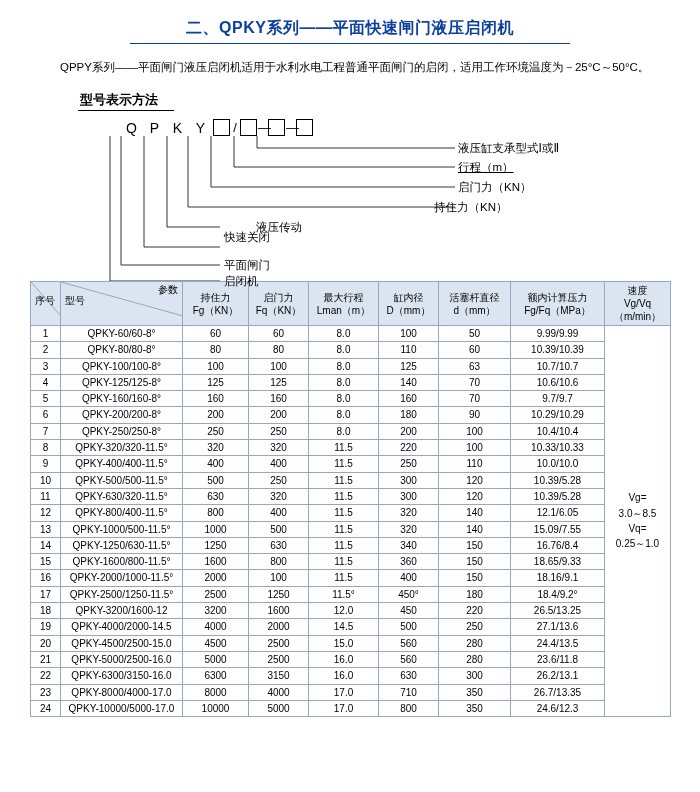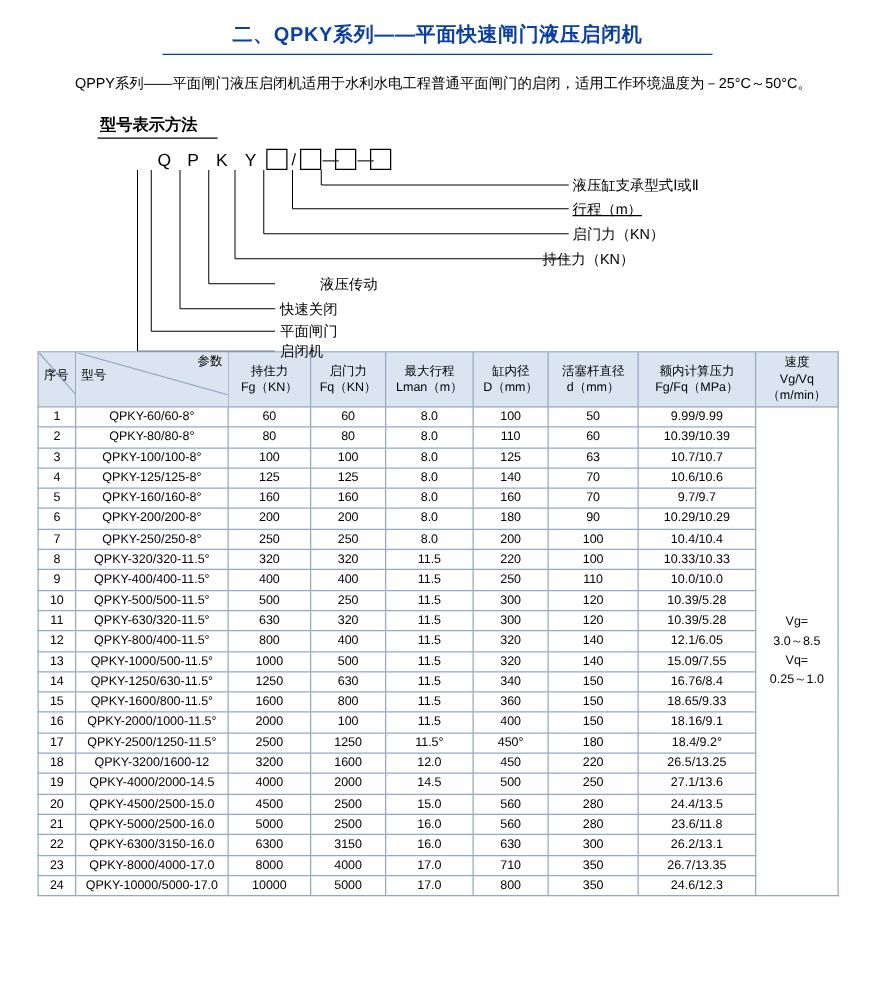--- a/index.html
+++ b/index.html
@@ -168,21 +168,21 @@
 
         <path d="M110,45 L110,190 L220,190"></path>
       </g>
     </svg>
 
     <div class="legend" style="left:458px;top:50px;">液压缸支承型式Ⅰ或Ⅱ</div>
     <div class="legend" style="left:458px;top:69px;text-decoration:underline;">行程（m）</div>
     <div class="legend" style="left:458px;top:89px;">启门力（KN）</div>
     <div class="legend" style="left:434px;top:109px;">持住力（KN）</div>
     <div class="legend" style="left:224px;top:129px;margin-left:32px;">液压传动</div>
-    <div class="legend" style="left:224px;top:149px;text-align:right;">快速关闭</div>
+    <div class="legend" style="left:224px;top:139px;text-align:right;">快速关闭</div>
     <div class="legend" style="left:224px;top:167px;">平面闸门</div>
     <div class="legend" style="left:224px;top:183px;">启闭机</div>
   </div>
 
 
   <table class="params">
     <colgroup>
       <col class="col-sn">
         <col class="col-model">
         <col class="col-f">

